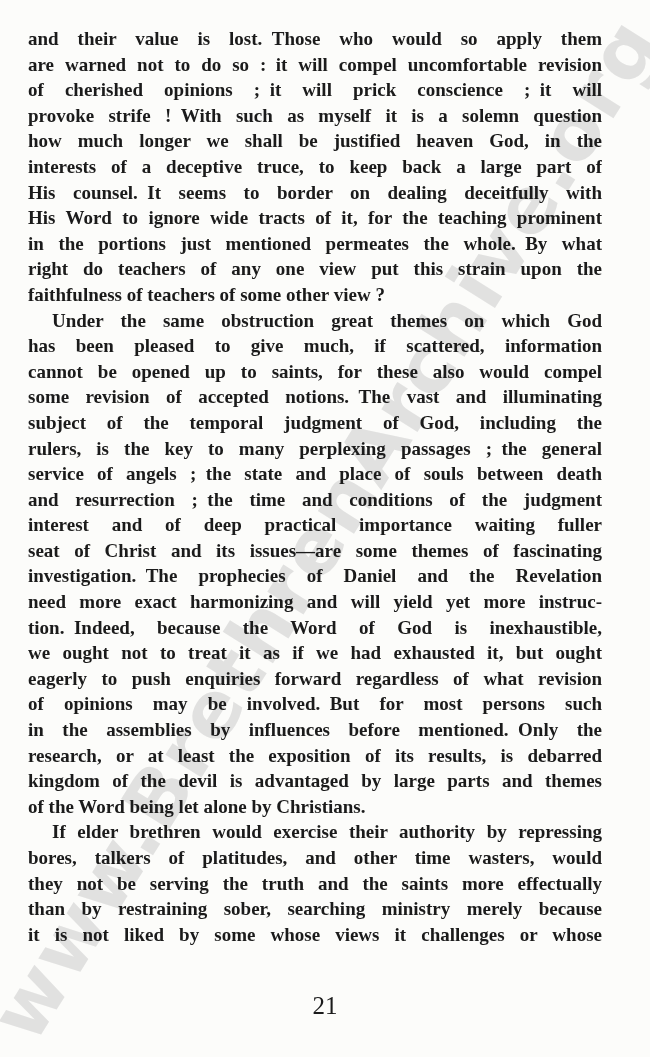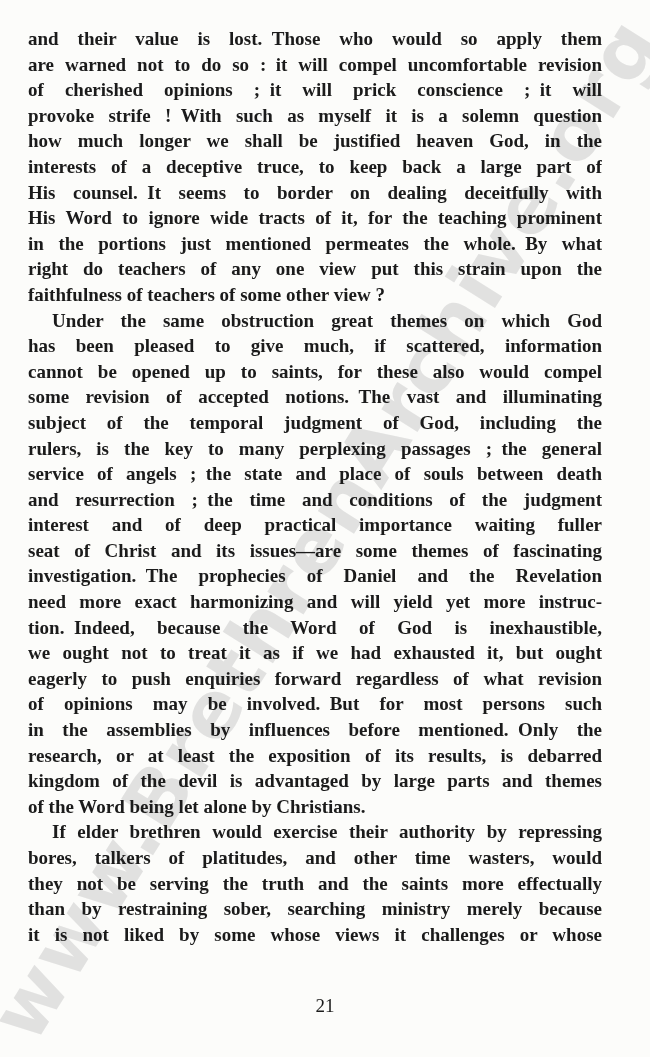--- a/index.html
+++ b/index.html
@@ -60,21 +60,21 @@
   .line.indent {
     text-indent: 24px;
   }
   .page-number {
     position: absolute;
     top: 993px;
     left: 0;
     width: 100%;
     z-index: 1;
     text-align: center;
-    font-size: 19px;
+    font-size: 25px;
     line-height: 25px;
   }
 </style>
 </head>
 <body style="background: rgb(252, 252, 250);">
 
 <div class="page" style="background: rgb(252, 252, 250); color: rgb(27, 27, 27);">
   <div class="watermark" style="color: rgb(200, 200, 200); transform: translate(-50%, -50%) rotate(-58deg);">www.BrethrenArchive.org</div>
   <div class="text-block">
       <div class="line">and their value is lost. Those who would so apply them</div>

